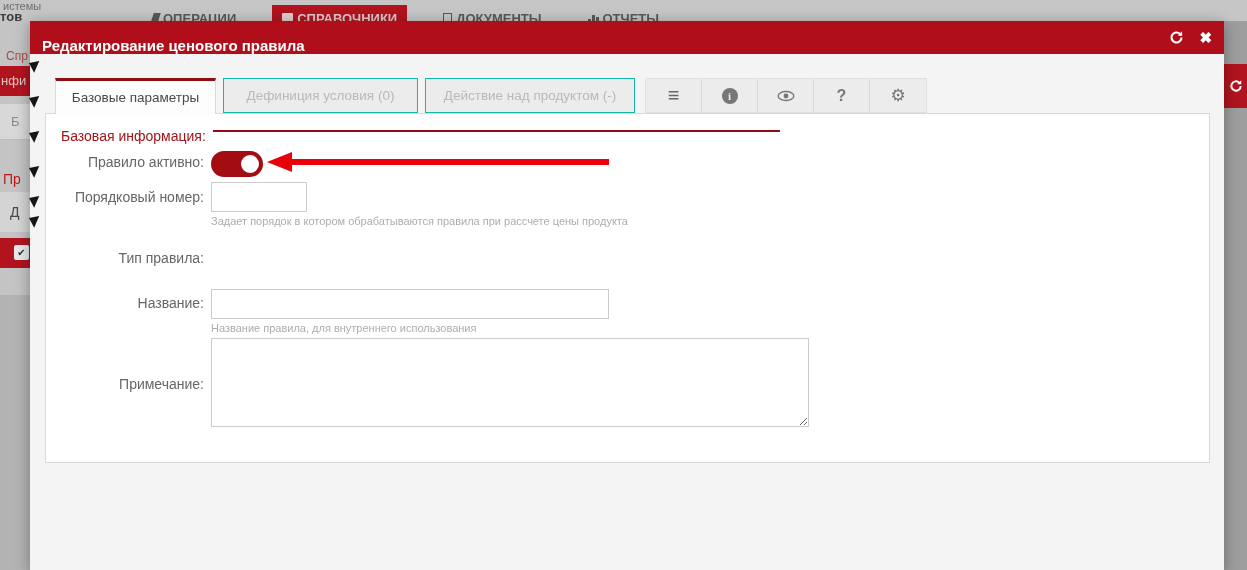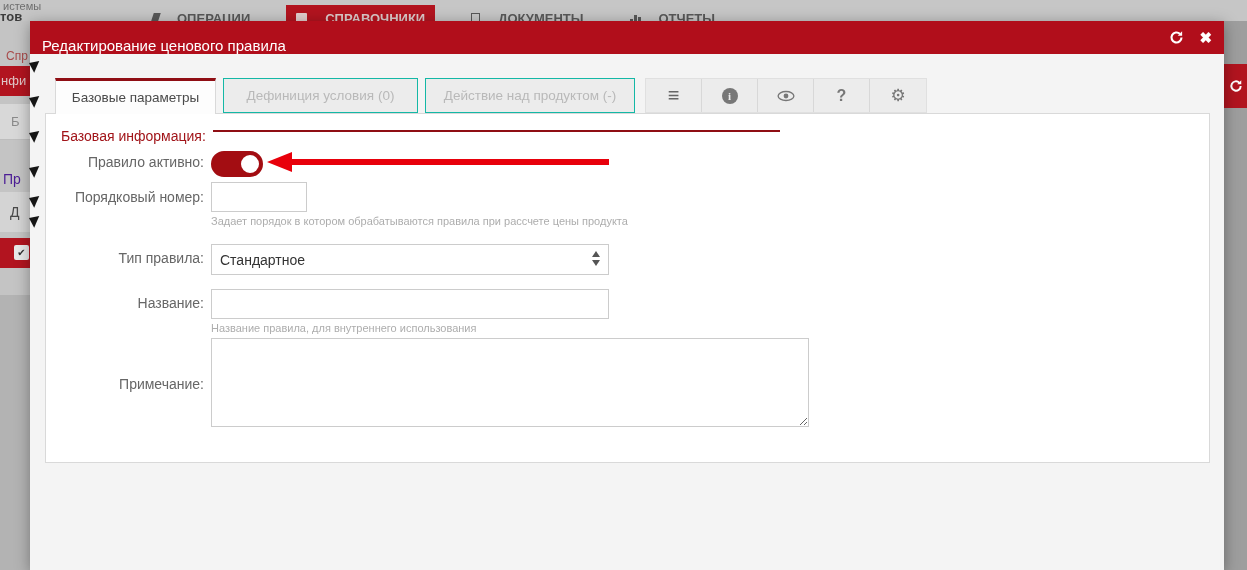--- a/index.html
+++ b/index.html
@@ -5,56 +5,56 @@
   * { margin:0; padding:0; box-sizing:border-box; }
   html,body { width:1247px; height:570px; overflow:hidden;
     font-family:"Liberation Sans", sans-serif; background:#c6c6c6; }
 
   
   #backdrop-top { position:absolute; left:0; top:0; width:1247px; height:21px;
     background:#c6c6c6; overflow:hidden; }
   .bd-text1 { position:absolute; left:3px; top:0; font-size:11px; color:#6e6e6e; }
   .bd-text2 { position:absolute; left:0; top:9px; font-size:13px; font-weight:bold; color:#3c3c3c; }
   #bd-menu { position:absolute; left:142px; top:5px; display:flex; gap:26px; align-items:flex-start; }
-  .bd-menu-item { display:flex; align-items:center; gap:18px; height:26px; padding:0 10px;
+  .bd-menu-item { display:flex; align-items:center; gap:4px; height:26px; padding:0 10px;
     font-size:13px; font-weight:bold; color:#585858; white-space:nowrap; cursor:pointer; }
   .bd-menu-item.active { background:#b2141f; color:#dcc9c9; }
   .mi-doc { width:9px; height:11px; border:1.5px solid #585858; }
   .mi-bolt { width:7px; height:11px; background:#585858; transform:skewX(-18deg); }
   .mi-book { width:11px; height:10px; background:#e0cccc; border-radius:1px; }
   .mi-chart { display:flex; align-items:flex-end; gap:1px; height:11px; }
   .mi-chart i { display:block; width:3px; background:#585858; }
   .mi-chart i:nth-child(1){height:5px;} .mi-chart i:nth-child(2){height:9px;} .mi-chart i:nth-child(3){height:7px;}
 
   #backdrop-left { position:absolute; left:0; top:21px; width:30px; height:549px;
     background:#c4c4c4; overflow:hidden; }
   .bdl-crumb { position:absolute; left:6px; top:28px; font-size:12px; color:#a84a4a; }
   .bdl-activebar { position:absolute; left:0; top:45px; width:30px; height:30px;
     background:#b2141f; color:#dfc8c8; font-size:13px; line-height:30px; padding-left:1px; cursor:pointer; }
   .bdl-box1 { position:absolute; left:0; top:83px; width:30px; height:36px; background:#d8d8d8;
     border-bottom:1px solid #bdbdbd; color:#8a8a8a; font-size:13px; line-height:36px; padding-left:11px; cursor:pointer; }
-  .bdl-heading { position:absolute; left:3px; top:150px; font-size:14px; color:#4c1d95; }
+  .bdl-heading { position:absolute; left:3px; top:150px; font-size:14px; color:#b91c1c; }
   .bdl-box2 { position:absolute; left:0; top:171px; width:30px; height:40px; background:#d4d4d4;
     color:#4a4a4a; font-size:14px; line-height:40px; padding-left:10px; cursor:pointer; }
   .bdl-checkbtn { position:absolute; left:0; top:217px; width:30px; height:30px; background:#b2141f; cursor:pointer; }
   .bdl-checkbox { position:absolute; right:1px; top:7px; width:15px; height:15px; background:#e9e9e9;
     border-radius:2px; font-size:10px; line-height:15px; text-align:center; color:#333; }
   .bdl-lower { position:absolute; left:0; top:274px; width:30px; height:275px; background:#b3b3b3; }
 
   #backdrop-right { position:absolute; left:1224px; top:21px; width:23px; height:549px;
     background:#9e9e9e; overflow:hidden; }
   .bdr-refresh { position:absolute; left:0; top:43px; width:23px; height:44px; background:#b2141f;
     display:flex; align-items:center; justify-content:center; cursor:pointer; }
 
   
   #modal { position:absolute; left:30px; top:21px; width:1194px; height:549px;
     background:#f4f4f4; box-shadow:0 3px 14px rgba(0,0,0,.35); }
   #modal-header { position:absolute; left:0; top:0; width:100%; height:33px; background:#b10e1b;
     display:flex; align-items:center; }
-  #modal-title { color:#fff; font-size:15px; font-weight:normal; padding-left:12px;margin-top:16px; }
+  #modal-title { color:#fff; font-size:15px; font-weight:bold; padding-left:12px;margin-top:16px; }
   #header-actions { margin-left:auto; display:flex; align-items:center; gap:15px; padding-right:12px; }
   .hdr-btn { color:#fff; cursor:pointer; display:flex; align-items:center; }
   .x-glyph { font-size:15px; font-weight:bold; }
 
   
   #tabbar { position:absolute; left:25px; top:57px; display:flex; align-items:flex-end; z-index:2; }
   .tab { height:35px; display:flex; align-items:center; justify-content:center;
     font-size:13.5px; cursor:pointer; white-space:nowrap; }
   .tab.active { background:#fdfdfd; border:1px solid #d9d9d9; border-bottom:none;
     border-top:3px solid #8f0e14; color:#4a4a4a; width:161px; height:36px; margin-bottom:-1px; }
@@ -217,29 +217,20 @@
       <span id="toggle-knob"></span>
     </div>
     <div id="arrow-head"></div>
     <div id="arrow-shaft"></div>
 
     <div class="flabel" style="top:75px;">Порядковый номер:</div>
     <input class="txt-input" style="left: 165px; top: 68px; width: 96px;" value="">
     <div class="hint" style="left:165px; top:101px;">Задает порядок в котором обрабатываются правила при рассчете цены продукта</div>
 
     <div class="flabel" style="top:136px;">Тип правила:</div>
-    <div id="type-select-wrap">
-      <select id="type-select">
-        <option>Стандартное</option>
-      </select>
-      <span class="stepper">
-        <span class="tri-up"></span>
-          <span class="tri-down"></span>
-      </span>
-    </div>
 
     <div class="flabel" style="top:181px;">Название:</div>
     <input class="txt-input" style="left: 165px; top: 175px; width: 398px;" value="">
     <div class="hint" style="left:165px; top:208px;">Название правила, для внутреннего использования</div>
 
     <div class="flabel" style="top:262px;">Примечание:</div>
     <textarea id="note-textarea" style=""></textarea>
   </div>
 
   <div class="cursor-artifact" style="top:39px;"></div>

